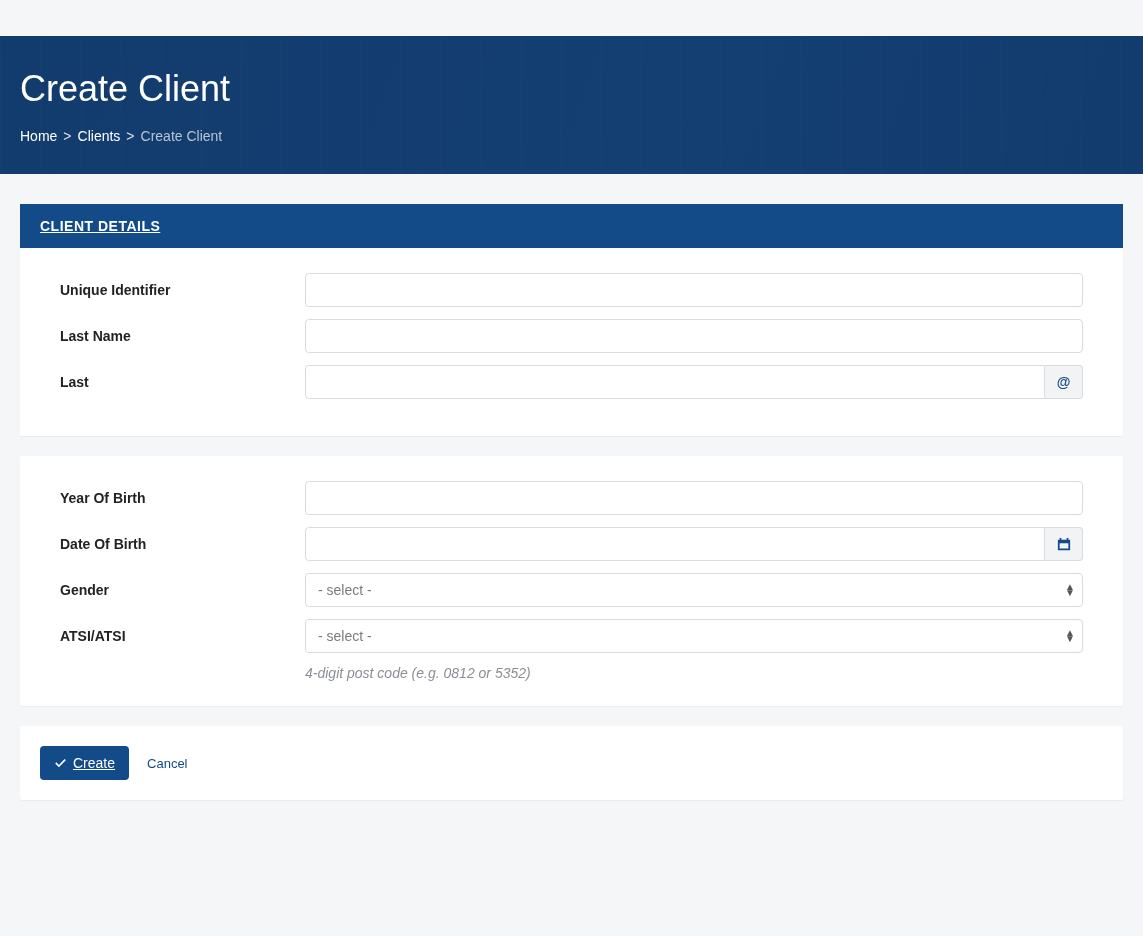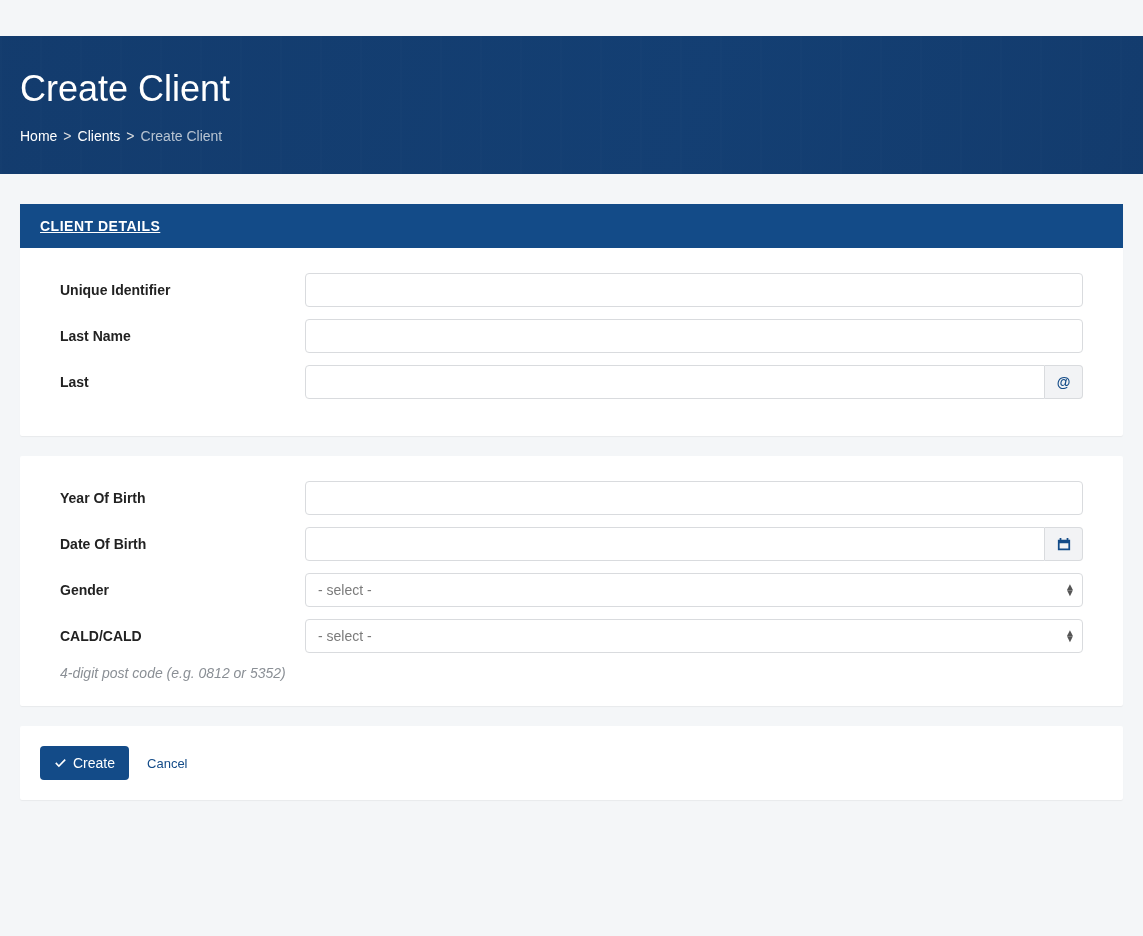--- a/index.html
+++ b/index.html
@@ -130,20 +130,21 @@
     display: flex;
     align-items: center;
     justify-content: center;
     color: #134b88;
     font-weight: 700;
   }
   .help-text {
     color: #8a8f95;
     font-style: italic;
     margin-top: 8px;
+    margin-left: 245px;
     font-size: 14px;
   }
   .actions-panel {
     background: #fff;
     border-radius: 2px;
     box-shadow: 0 1px 1px rgba(0,0,0,0.05);
     padding: 20px;
     display: flex;
     align-items: center;
     gap: 18px;
@@ -152,20 +153,21 @@
     background: #134b88;
     color: #fff;
     border: none;
     border-radius: 4px;
     padding: 9px 14px;
     font-size: 14px;
     cursor: pointer;
     display: inline-flex;
     align-items: center;
     gap: 6px;
+    text-decoration: underline;
   }
   .btn-primary svg { width: 13px; height: 13px; fill: #fff; }
   .btn-link {
     background: none;
     border: none;
     color: #134b88;
     font-size: 13px;
     cursor: pointer;
   }
   .cal-icon svg { width: 14px; height: 14px; fill: #134b88; }
@@ -252,21 +254,21 @@
             </select>
             <span class="select-caret">
               <span>▲</span>
                 <span>▼</span>
             </span>
           </div>
         </div>
       </div>
 
       <div class="form-row">
-        <label class="form-label">CALD/CALD</label>
+        <label class="form-label">ATSI/ATSI</label>
         <div class="form-control-wrap">
           <div class="select-wrap">
             <select class="form-select">
               <option>- select -</option>
             </select>
             <span class="select-caret">
               <span>▲</span>
                 <span>▼</span>
             </span>
           </div>

